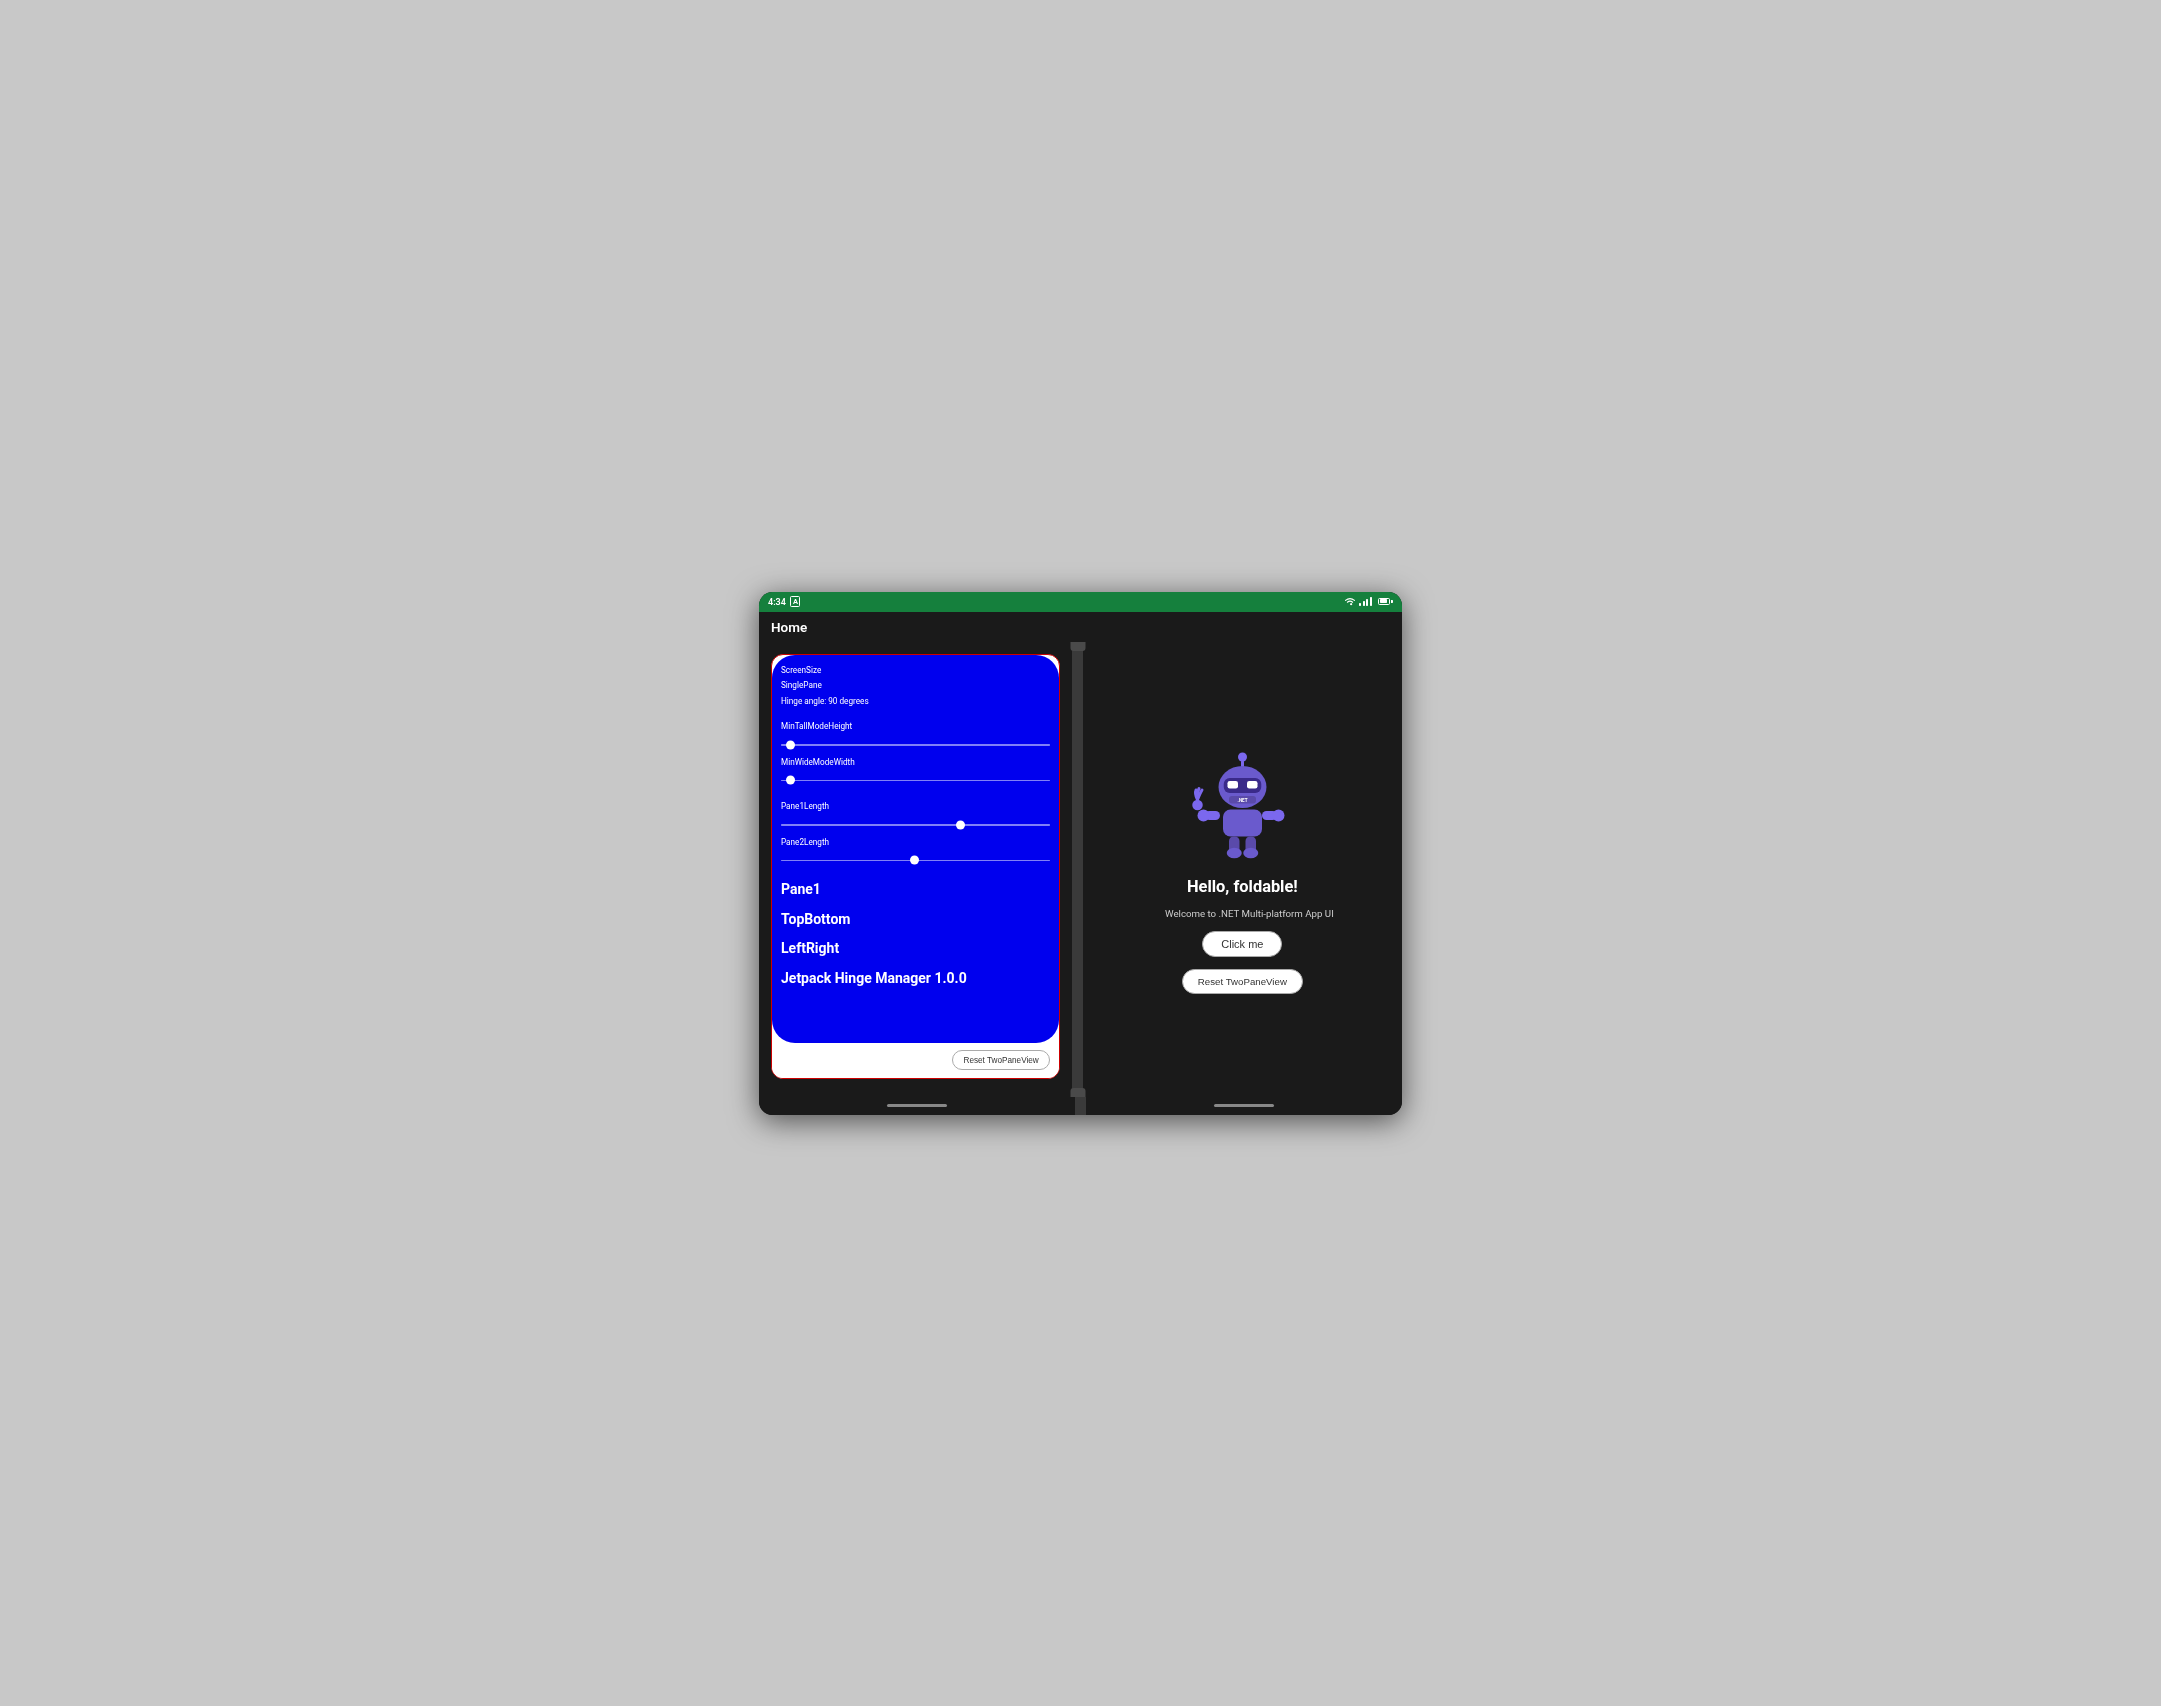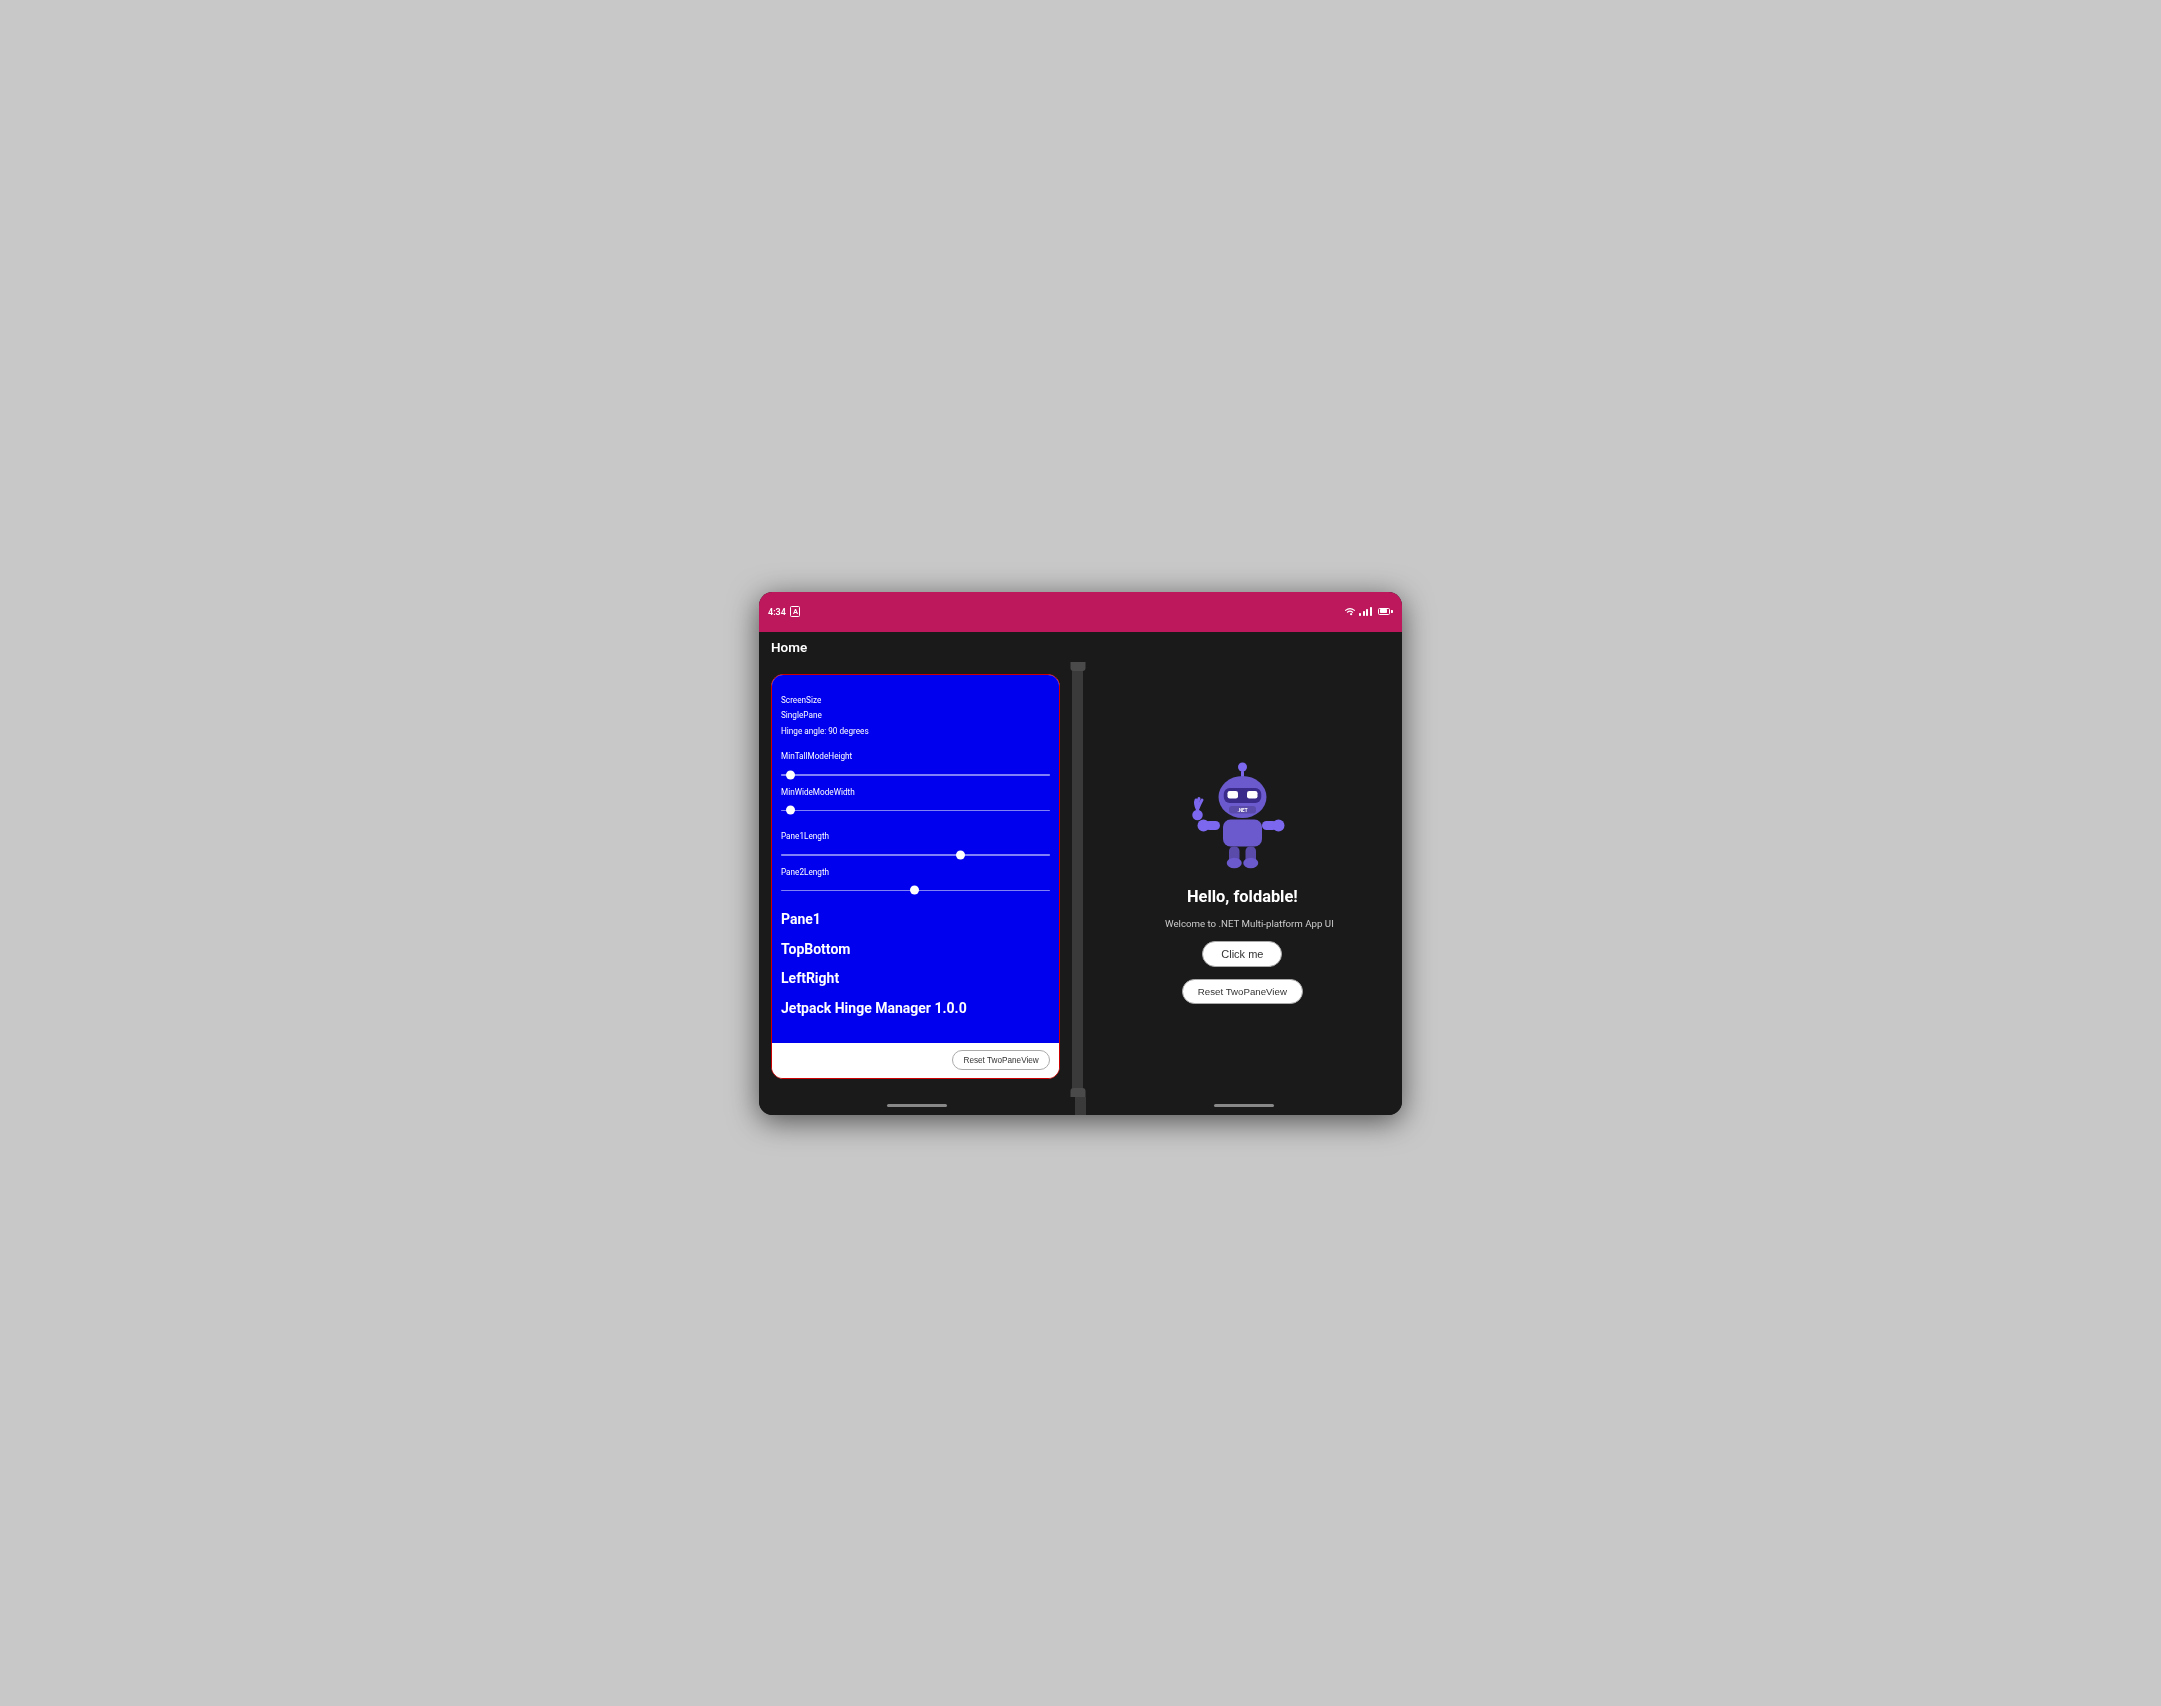--- a/index.html
+++ b/index.html
@@ -20,22 +20,22 @@
       border-radius: 13.5px;
       position: relative;
       display: flex;
       flex-direction: column;
       overflow: hidden;
       box-shadow: 0 6px 30px rgba(0,0,0,0.6);
     }
 
     
     .status-bar {
-      height: 40px;
-      background: #be185d;
+      height: 20px;
+      background: #15803d;
       display: flex;
       align-items: center;
       justify-content: space-between;
       padding: 0 9px;
       flex-shrink: 0;
       position: relative;
       z-index: 10;
       text-align: right;
     }
 
@@ -131,25 +131,26 @@
       overflow: hidden;
       border: 1.5px solid #cc0000;
       height: calc(100% - 6px);
       display: flex;
       flex-direction: column;
     }
 
     .left-inner {
       background: #0000ee;
       flex: 1;
-      padding: 20px 9px;
+      padding: 10px 9px;
       display: flex;
       flex-direction: column;
       gap: 4.5px;
       overflow: hidden;
+      border-radius: 23px;
     }
 
     .info-text {
       color: white;
       font-size: 8.2px;
       line-height: 1.4;
     }
 
     .section-gap { height: 4.5px; }
 

